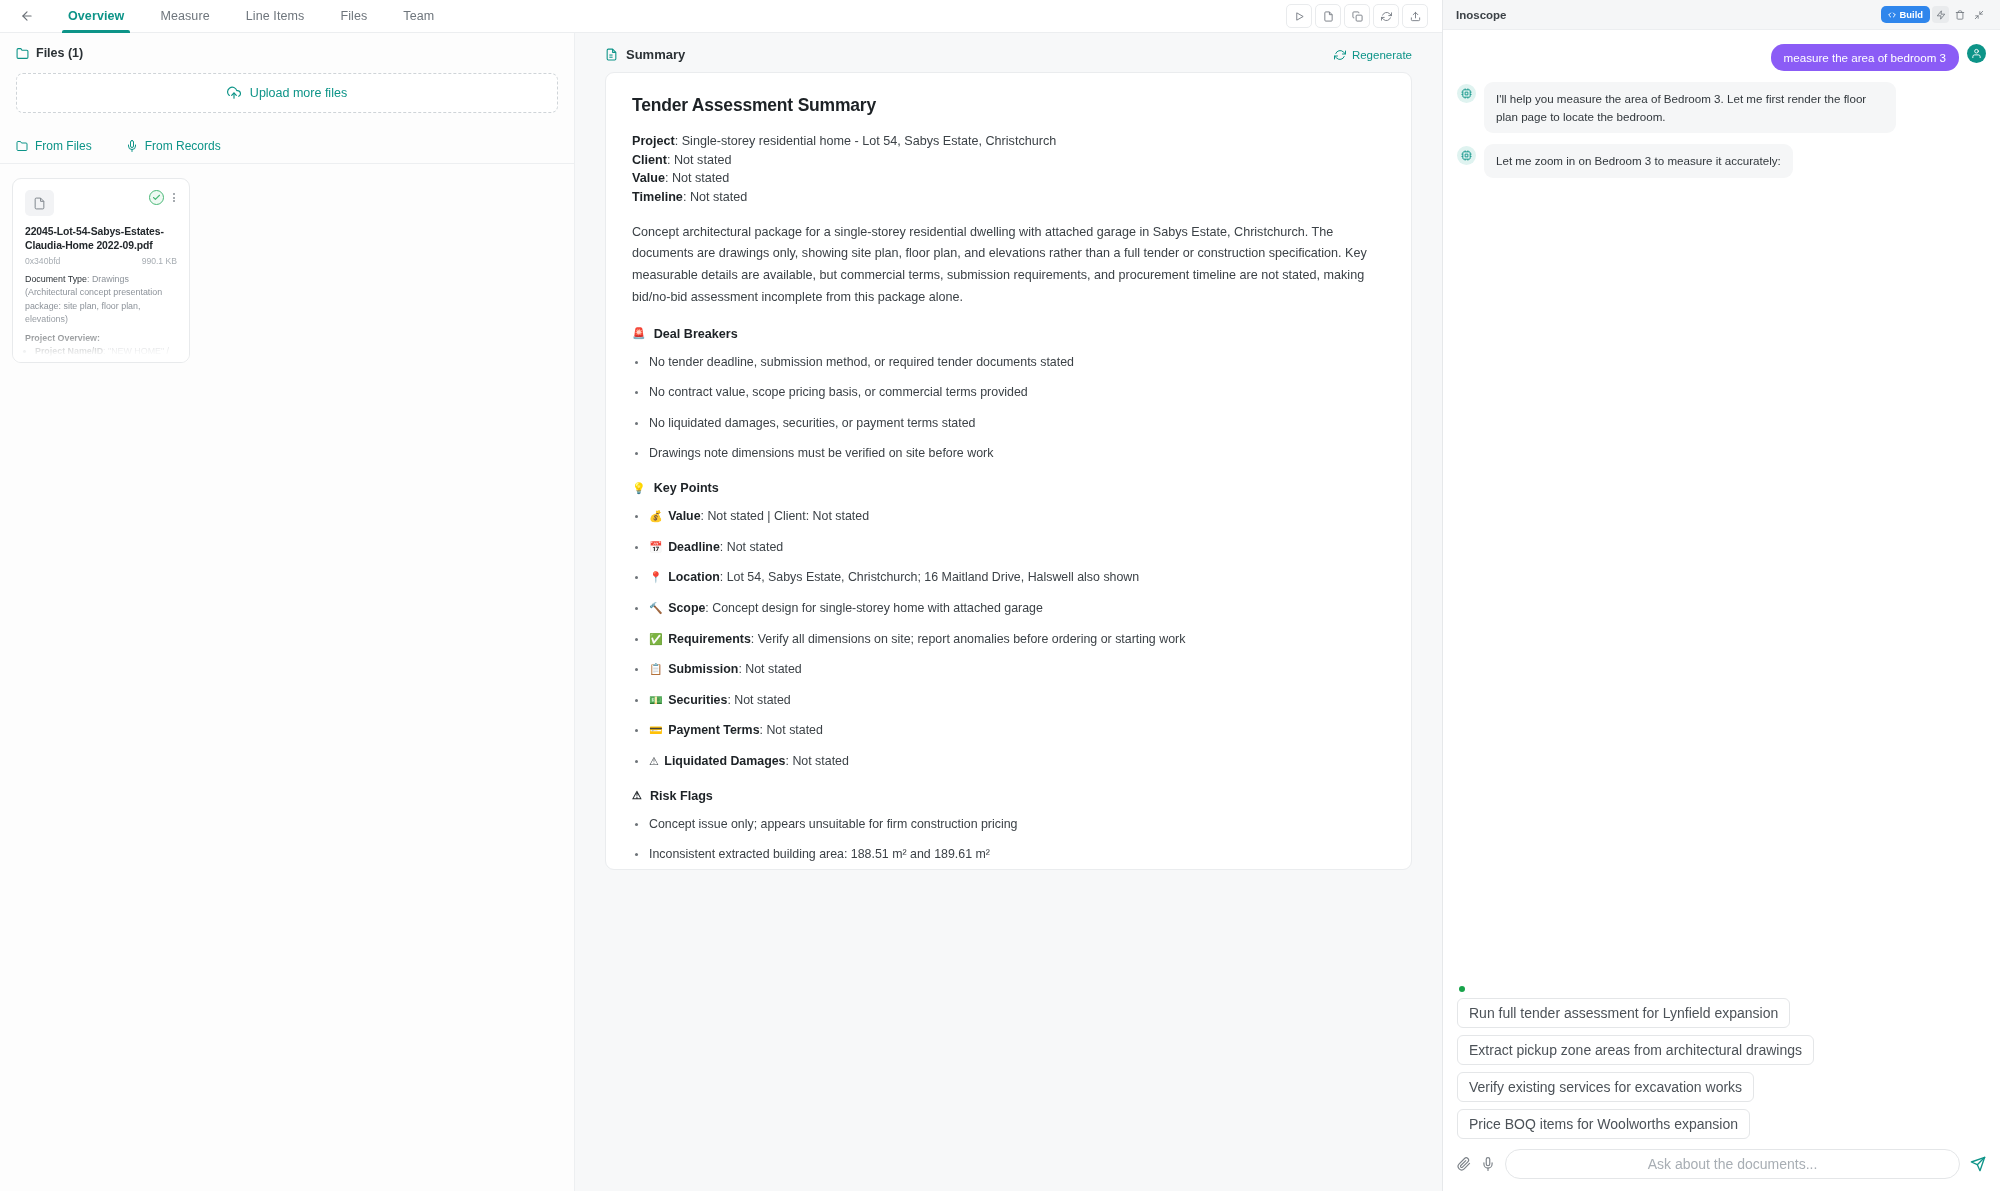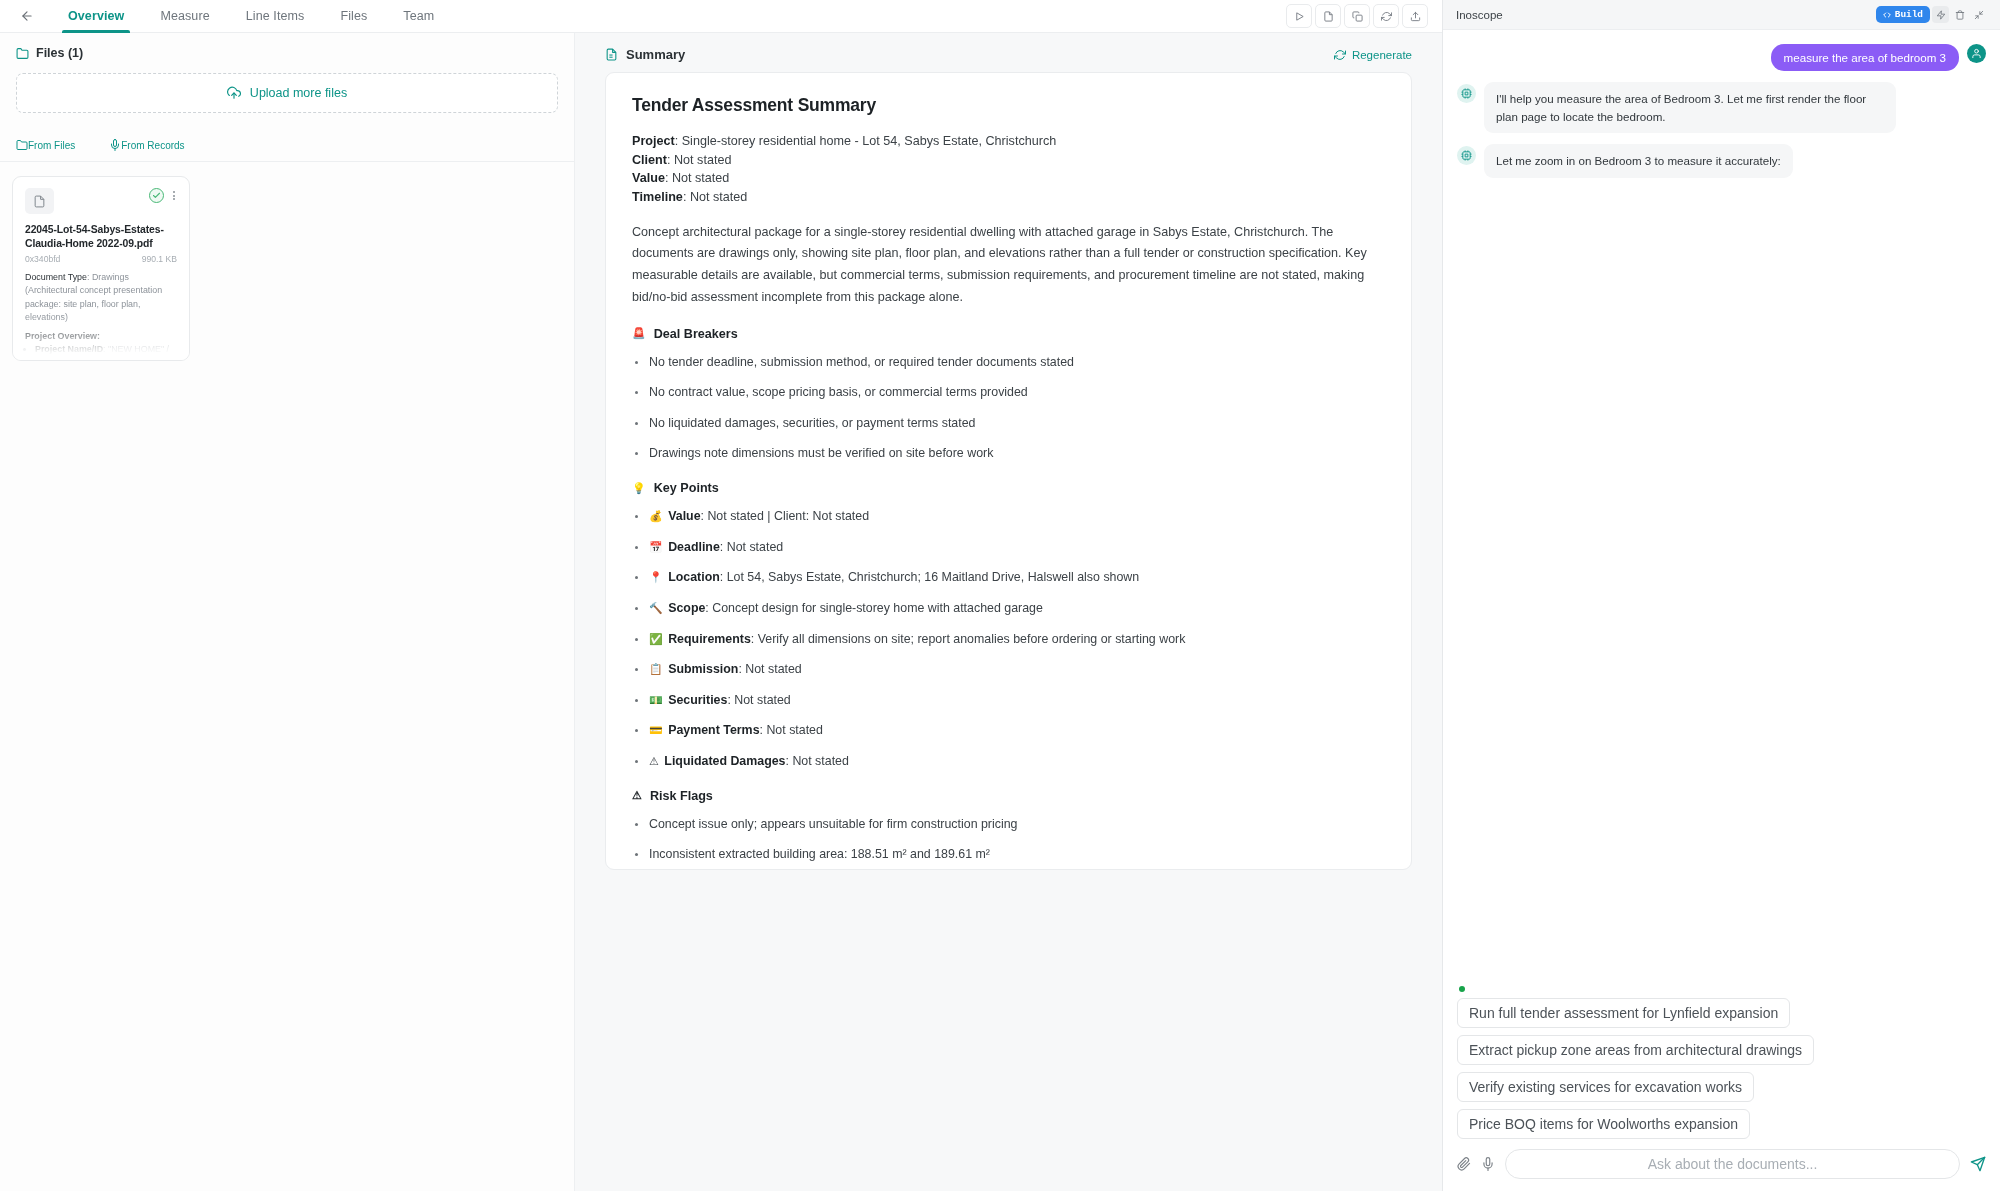--- a/index.html
+++ b/index.html
@@ -56,21 +56,21 @@
     margin: 2px 16px 0; height: 40px;
     border: 1px dashed #cfd4d8; border-radius: 7px;
     display: flex; align-items: center; justify-content: center; gap: 9px;
     color: #0d9488; font-size: 12.5px; cursor: pointer; background: #ffffff;
   }
   .source-tabs {
     display: flex; align-items: center; gap: 34px;
     padding: 16px 16px 10px; border-bottom: 1px solid #edeff1;
     margin-top: 10px;
   }
-  .source-tab { display: flex; align-items: center; font-size: 10px; color: #0d9488; cursor: pointer; }
+  .source-tab { display: flex; align-items: center; gap: 7px; font-size: 12px; color: #0d9488; cursor: pointer; }
 
   .file-list { padding: 14px 12px; }
   .file-card {
     width: 178px; height: 185px; position: relative; overflow: hidden;
     background: #fff; border: 1px solid #e8eaec; border-radius: 9px;
     padding: 11px 12px; cursor: pointer;
   }
   .file-card::after {
     content: ""; position: absolute; left: 0; right: 0; bottom: 0; height: 46px;
     background: linear-gradient(to bottom, rgba(255,255,255,0), #ffffff 88%);
@@ -124,22 +124,22 @@
   }
   ul.doc-list li b { color: #1d2226; font-weight: 700; }
   .emo { font-size: 11px; margin-right: 2px; }
 
   
   .chat { width: 557px; min-width: 557px; height: 1191px; display: flex; flex-direction: column; background: #ffffff; }
   .chat-head {
     height: 30px; min-height: 30px; display: flex; align-items: center;
     padding: 0 13px; background: #f5f6f7; border-bottom: 1px solid #eceef0;
   }
-  .chat-title { font-size: 11.5px; color: #3c4247; font-weight: 400; }
-  .chat-head-actions { margin-left: auto; display: flex; align-items: flex-end; gap: 2px; font-family: Liberation Mono, monospace; }
+  .chat-title { font-size: 11.5px; color: #3c4247; font-weight: 700; }
+  .chat-head-actions { margin-left: auto; display: flex; align-items: flex-end; gap: 2px; }
   .build-btn {
     background: #2f86ec; color: #fff; border-radius: 5px;
     height: 17px; padding: 0 7px; display: flex; align-items: center; gap: 4px;
     font-size: 9.4px; font-weight: 700; cursor: pointer;
   }
   .mini-ico { width: 17px; height: 17px; display: flex; align-items: center; justify-content: center; color: #70767d; cursor: pointer; border-radius: 4px; }
   .mini-ico.shaded { background: #e9ebed; }
 
   .messages { flex: 1; padding: 14px 14px 0; overflow: hidden; }
   .msg-row { display: flex; align-items: flex-start; gap: 8px; margin-bottom: 11px; }

